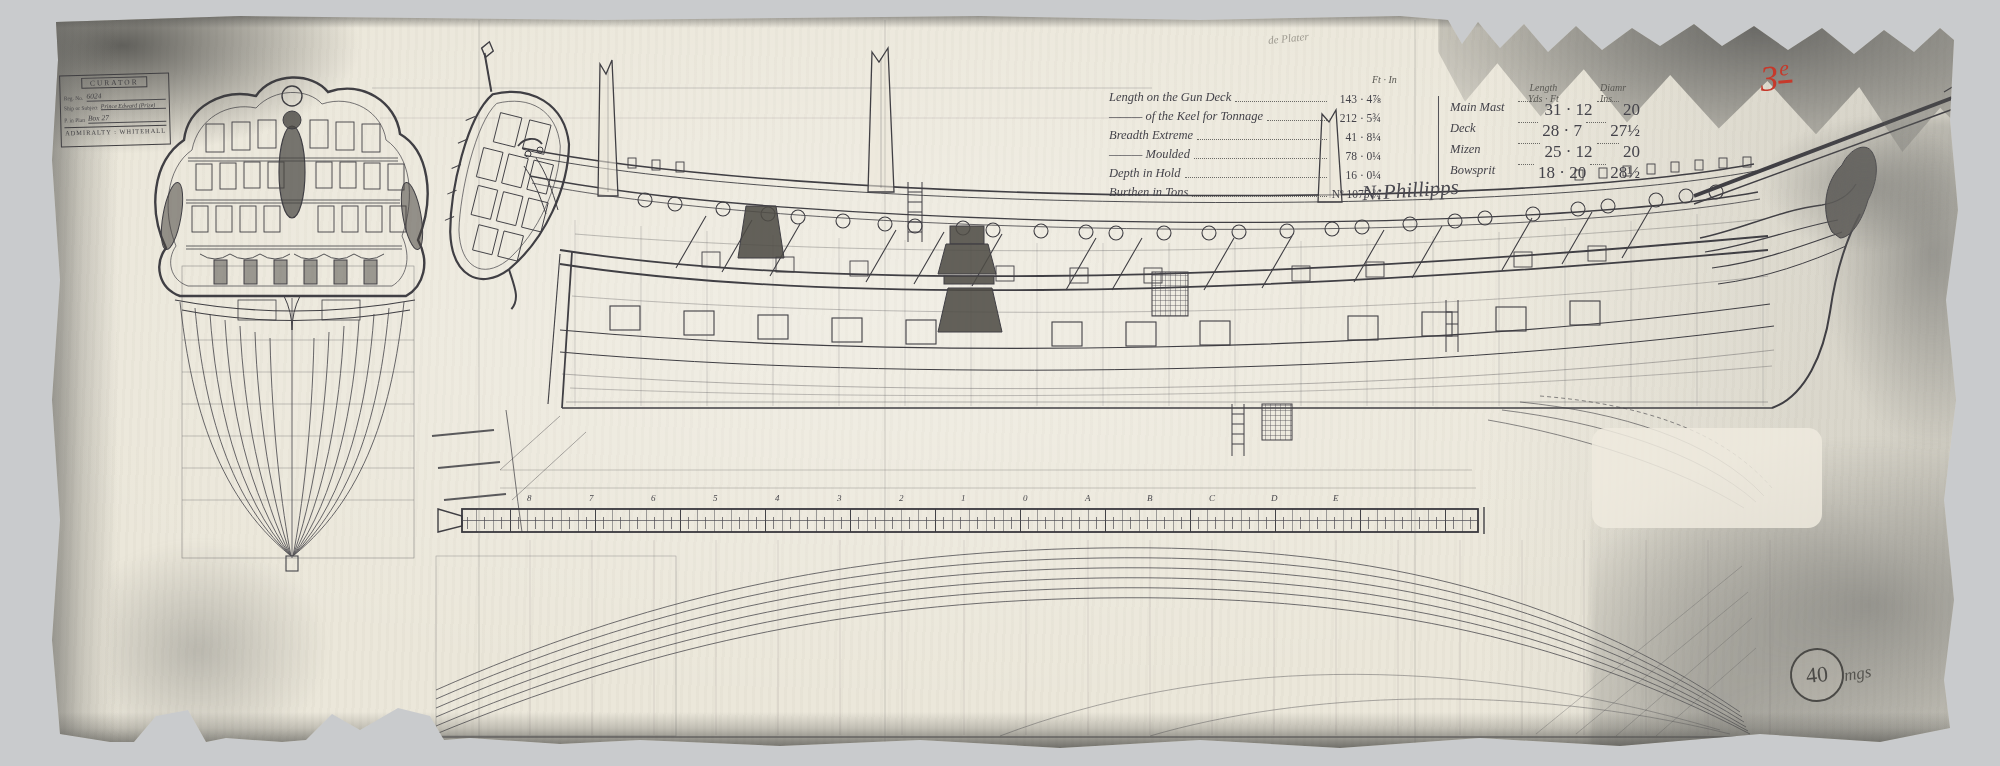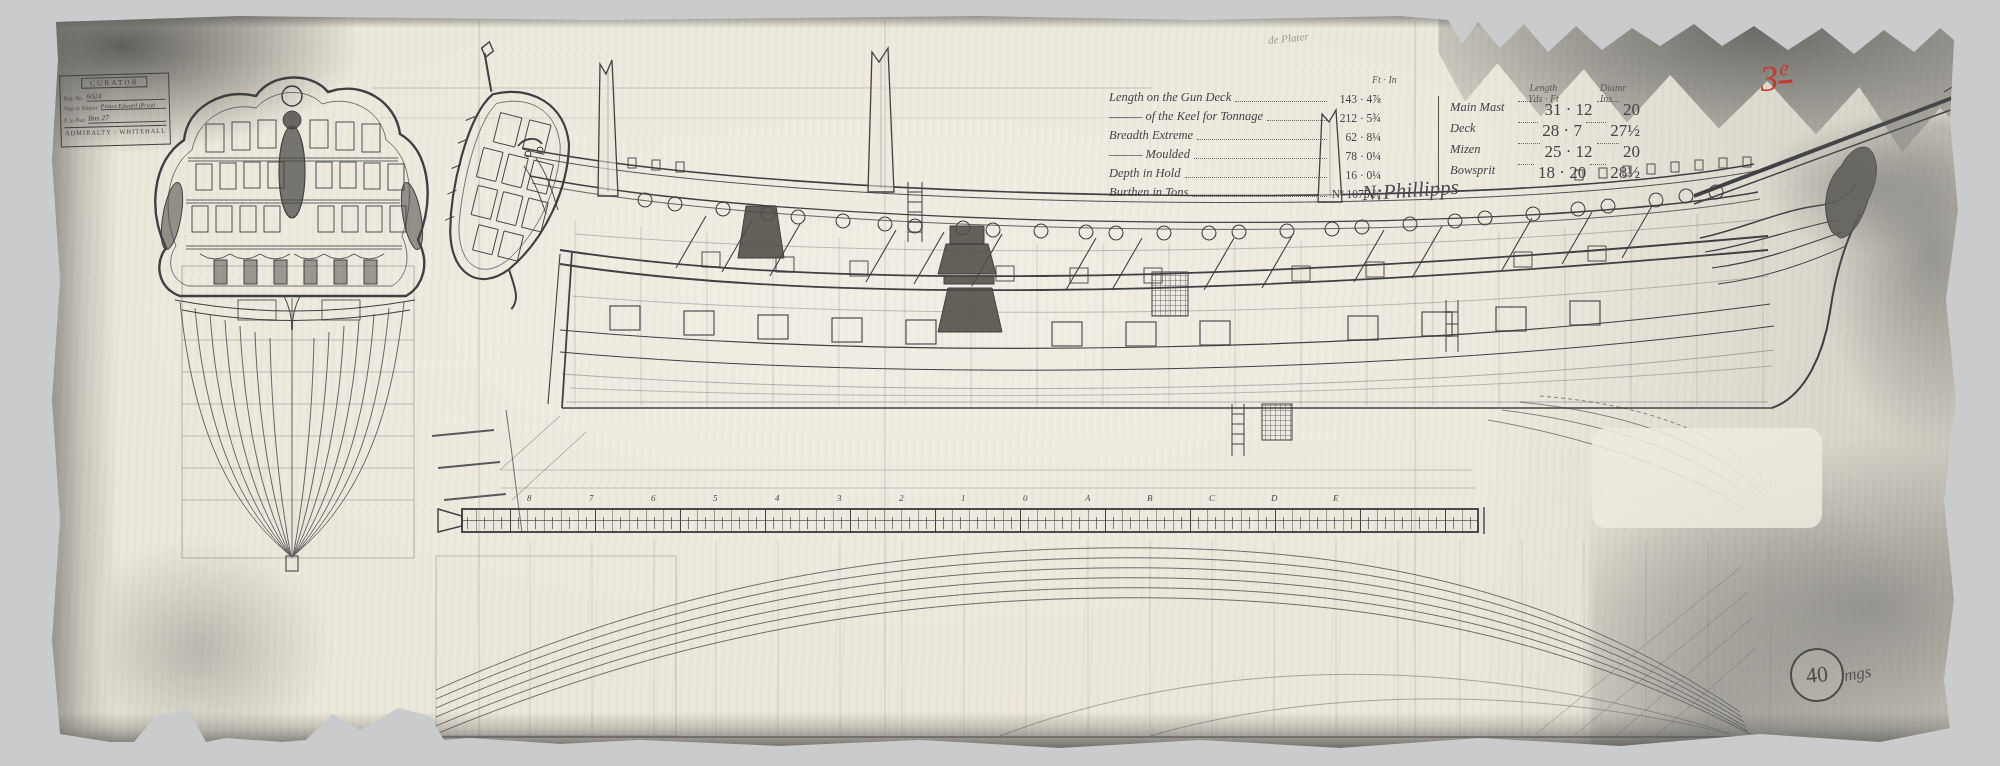--- a/index.html
+++ b/index.html
@@ -459,21 +459,21 @@
           <span class="val">143 · 4⅞</span>
     </div>
     <div class="dimrow">
       <span class="lab">——— of the Keel for Tonnage</span>
           <span class="lead"></span>
           <span class="val">212 · 5¾</span>
     </div>
     <div class="dimrow">
       <span class="lab">Breadth Extreme</span>
           <span class="lead"></span>
-          <span class="val">62 · 8¼</span>
+          <span class="val">41 · 8¼</span>
     </div>
     <div class="dimrow">
       <span class="lab">——— Moulded</span>
           <span class="lead"></span>
           <span class="val">78 · 0¼</span>
     </div>
     <div class="dimrow">
       <span class="lab">Depth in Hold</span>
           <span class="lead"></span>
           <span class="val">16 · 0¼</span>

